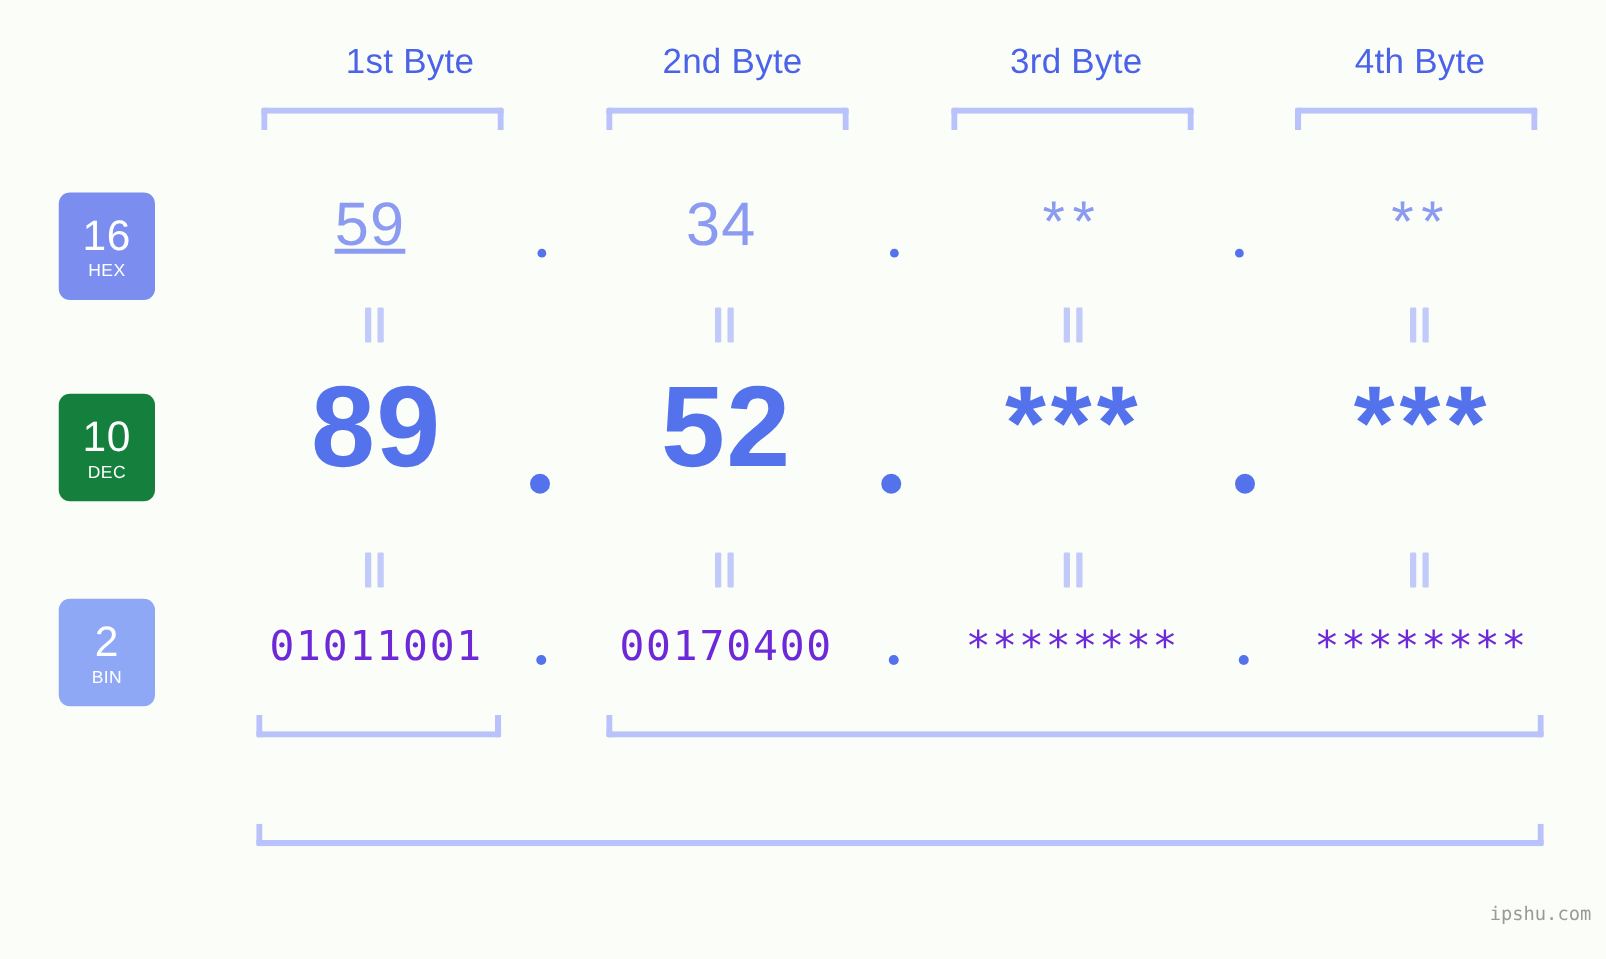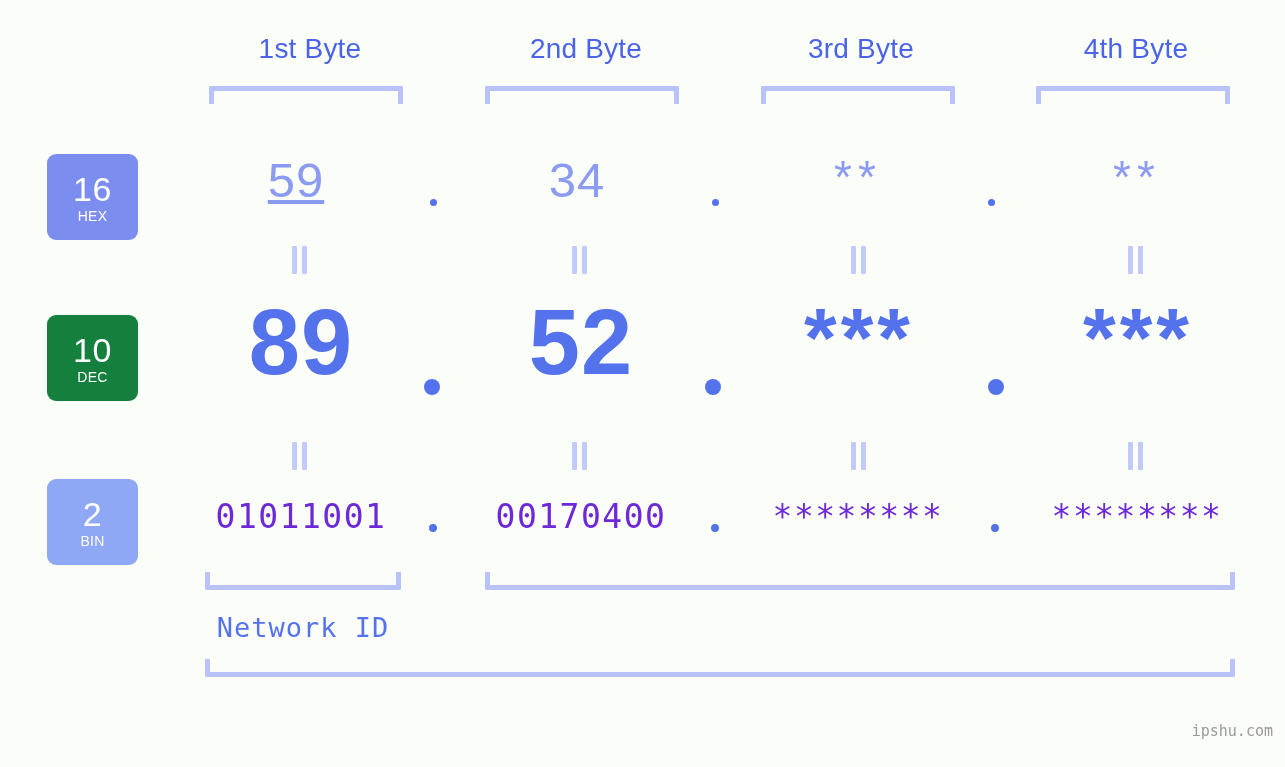--- a/index.html
+++ b/index.html
@@ -52,21 +52,21 @@
     border-left: 5px solid #b9c2fb;
     border-right: 5px solid #b9c2fb;
     border-bottom-left-radius: 2px;
     border-bottom-right-radius: 2px;
   }
 
   
   .base-badge {
     position: absolute;
     left: 47px;
-    width: 91px;
+    width: 77px;
     border-radius: 9px;
     color: #ffffff;
     display: flex;
     flex-direction: column;
     align-items: center;
     justify-content: center;
     line-height: 1;
     user-select: none;
   }
   .base-badge .num {
@@ -184,21 +184,21 @@
     font-size: 15px;
     color: #9a9a9a;
     letter-spacing: 0px;
   }
 </style>
 </head>
 <body>
 
 <div id="stage">
 
-  <div class="byte-header" style="left:190px;">1st Byte</div>
+  <div class="byte-header" style="left:208px;">1st Byte</div>
   <div class="byte-header" style="left:466px;">2nd Byte</div>
   <div class="byte-header" style="left:741px;">3rd Byte</div>
   <div class="byte-header" style="left:1016px;">4th Byte</div>
 
   <div class="top-bracket" style="left:209px;  width:194px;"></div>
   <div class="top-bracket" style="left:485px;  width:194px;"></div>
   <div class="top-bracket" style="left:761px;  width:194px;"></div>
   <div class="top-bracket" style="left:1036px; width:194px;"></div>
 
   <div class="base-badge" id="badge-hex">
@@ -277,19 +277,18 @@
     <div class="cell masked" style="left:1017px;">********</div>
 
     <div class="dot small" style="left:429px; top:524px;"></div>
     <div class="dot small" style="left:711px; top:524px;"></div>
     <div class="dot small" style="left:991px; top:524px;"></div>
   </div>
 
   <div class="bottom-bracket" style="left:205px; width:196px; top:572px;"></div>
   <div class="bottom-bracket" style="left:485px; width:750px; top:572px;"></div>
 
-  <div class="section-label" style="left:183px; top:612px; width:240px;">Network ID</div>
 
   <div class="bottom-bracket" style="left:205px; width:1030px; top:659px;"></div>
 
   <div id="watermark">ipshu.com</div>
 
 </div>
 
 </body></html>

